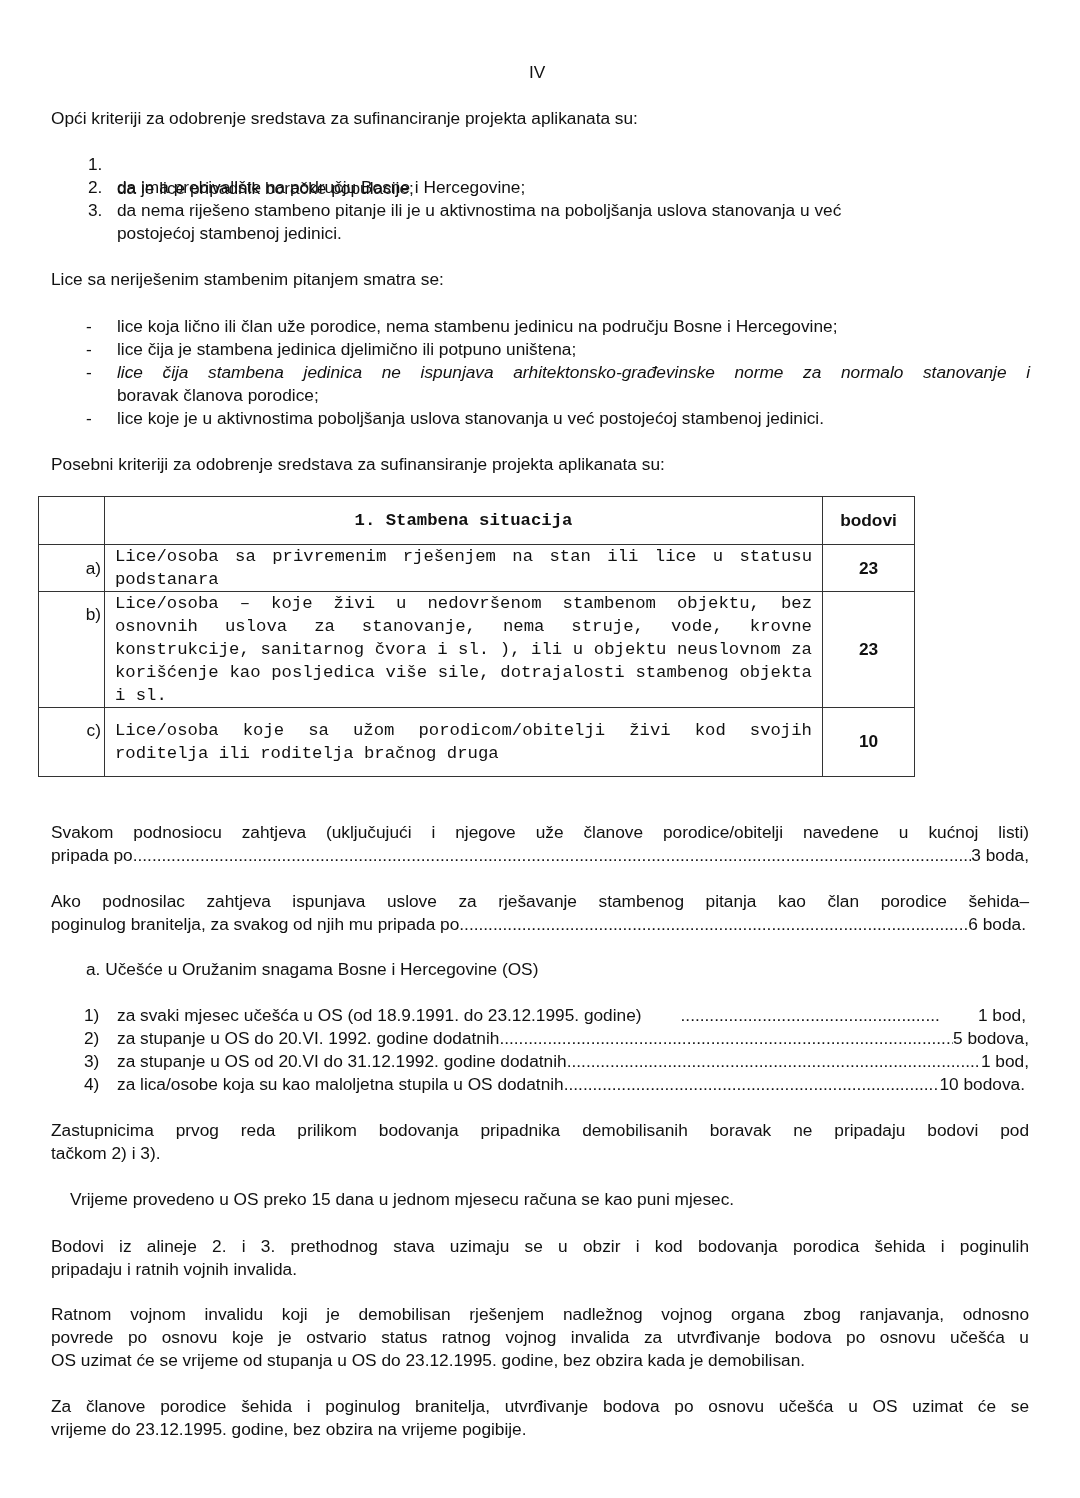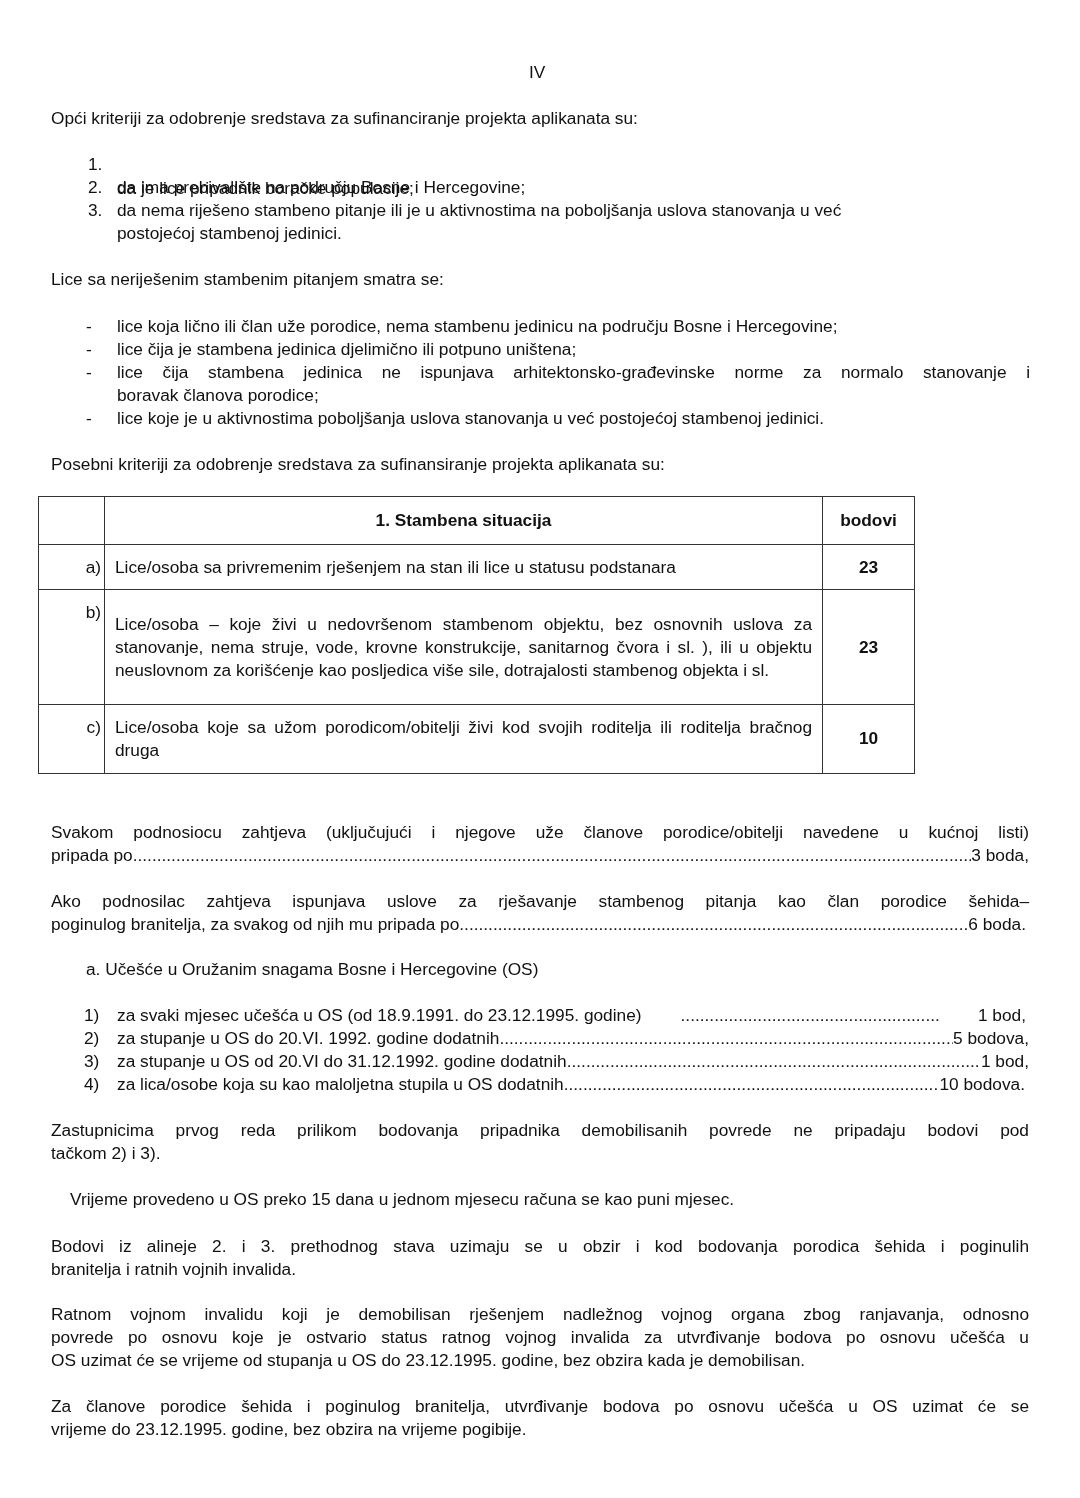--- a/index.html
+++ b/index.html
@@ -8,21 +8,21 @@
     font-family: "Liberation Sans", sans-serif; color: #111; font-size: 17.3px;
   }
   .line { position: absolute; white-space: nowrap; line-height: 22px; }
   b, .bold { font-weight: normal; }
   .lead-row { position: absolute; display: flex; align-items: baseline; white-space: nowrap; line-height: 22px; }
   .lead-row .dots { flex: 1; overflow: hidden; white-space: nowrap; letter-spacing: 0px; }
   .lead-row .dots::before { content: "......................................................................................................................................................................................................................................................"; }
   table.crit { position: absolute; left: 38px; top: 496px; width: 877px; border-collapse: collapse; font-size: 17.3px; }
   table.crit td { border: 1.5px solid #333; vertical-align: middle; line-height: 23px; }
   td.lbl { width: 62px; text-align: right; padding: 0 3px 0 0; }
-  td.txt { padding: 0 10px 0 10px; text-align: justify; }
+  td.txt { padding: 0 10px 0 10px; text-align: justify; font-family: Liberation Mono, monospace; }
   td.pts { width: 89px; text-align: center; font-weight: bold; }
 </style>
 </head>
 <body>
 
 <div class="line bold" style="left:529px; top:61px;">IV</div>
 
 <div class="line" style="left:51px; top:107px;">
   <b>Opći kriteriji</b><span> za odobrenje sredstava za sufinanciranje projekta aplikanata su:</span>
 </div>
@@ -38,21 +38,21 @@
 </div>
 
 <div class="line" style="left:51px; top:268px;">Lice sa neriješenim stambenim pitanjem smatra se:</div>
 
 <div>
   <div class="line" style="left:86px; top:315px;">-</div>
   <div class="line" style="left:117px; top:315px;">lice koja lično ili član uže porodice, nema stambenu jedinicu na području Bosne i Hercegovine;</div>
   <div class="line" style="left:86px; top:338px;">-</div>
   <div class="line" style="left:117px; top:338px;">lice čija je stambena jedinica djelimično ili potpuno uništena;</div>
   <div class="line" style="left:86px; top:361px;">-</div>
-  <div class="line" style="left:117px; top:361px; width:913px; text-align:justify; text-align-last:justify; word-spacing:1px;">lice čija stambena jedinica ne ispunjava arhitektonsko-građevinske norme za normalo stanovanje i</div>
+  <div class="line" style="left:117px; top:361px; width:913px; text-align:justify; text-align-last:justify; word-spacing:1px;font-style:italic;">lice čija stambena jedinica ne ispunjava arhitektonsko-građevinske norme za normalo stanovanje i</div>
   <div class="line" style="left:117px; top:384px;">boravak članova porodice;</div>
   <div class="line" style="left:86px; top:407px;">-</div>
   <div class="line" style="left:117px; top:407px;">lice koje je u aktivnostima poboljšanja uslova stanovanja u već postojećoj stambenoj jedinici.</div>
 </div>
 
 <div class="line" style="left:51px; top:453px;">
   <b>Posebni kriteriji</b><span> za odobrenje sredstava za sufinansiranje projekta aplikanata su</span><b>:</b>
 </div>
 
 <table class="crit">
@@ -116,26 +116,26 @@
     <b>1 bod,</b>
   </div>
   <div class="line" style="left:84px; top:1073px;">4)</div>
   <div class="lead-row" style="left:117px; top:1073px; width:908px;">
     <span>za lica/osobe koja su kao maloljetna stupila u OS dodatnih </span>
     <span class="dots bold"></span>
     <b>10 bodova.</b>
   </div>
 </div>
 
-<div class="line" style="left:51px; top:1119px; width:978px; text-align:justify; text-align-last:justify;">Zastupnicima prvog reda prilikom bodovanja pripadnika demobilisanih povrede ne pripadaju bodovi pod</div>
+<div class="line" style="left:51px; top:1119px; width:978px; text-align:justify; text-align-last:justify;">Zastupnicima prvog reda prilikom bodovanja pripadnika demobilisanih boravak ne pripadaju bodovi pod</div>
 <div class="line" style="left:51px; top:1142px;">tačkom 2) i 3).</div>
 
 <div class="line" style="left:51px; top:1188px;margin-left:19px;">Vrijeme provedeno u OS preko 15 dana u jednom mjesecu računa se kao puni mjesec.</div>
 
 <div class="line" style="left:51px; top:1235px; width:978px; text-align:justify; text-align-last:justify;">Bodovi iz alineje 2. i 3. prethodnog stava uzimaju se u obzir i kod bodovanja porodica šehida i poginulih</div>
-<div class="line" style="left:51px; top:1258px;">branitelja i ratnih vojnih invalida.</div>
+<div class="line" style="left:51px; top:1258px;">pripadaju i ratnih vojnih invalida.</div>
 
 <div class="line" style="left:51px; top:1303px; width:978px; text-align:justify; text-align-last:justify;">Ratnom vojnom invalidu koji je demobilisan rješenjem nadležnog vojnog organa zbog ranjavanja, odnosno</div>
 <div class="line" style="left:51px; top:1326px; width:978px; text-align:justify; text-align-last:justify;">povrede po osnovu koje je ostvario status ratnog vojnog invalida za utvrđivanje bodova po osnovu učešća u</div>
 <div class="line" style="left:51px; top:1349px;">OS uzimat će se vrijeme od stupanja u OS do 23.12.1995. godine, bez obzira kada je demobilisan.</div>
 
 <div class="line" style="left:51px; top:1395px; width:978px; text-align:justify; text-align-last:justify;">Za članove porodice šehida i poginulog branitelja, utvrđivanje bodova po osnovu učešća u OS uzimat će se</div>
 <div class="line" style="left:51px; top:1418px;">vrijeme do 23.12.1995. godine, bez obzira na vrijeme pogibije.</div>
 
 </body></html>

